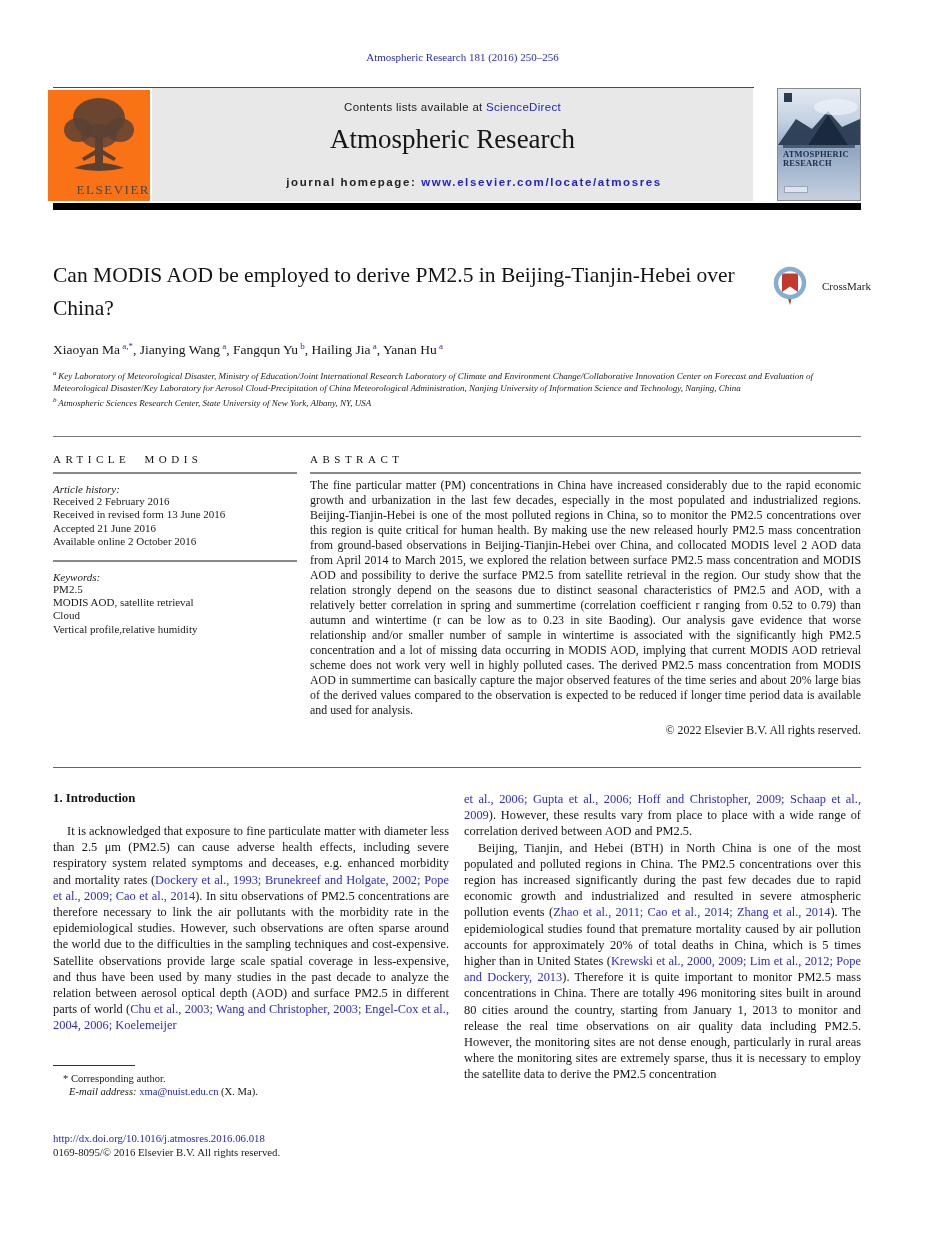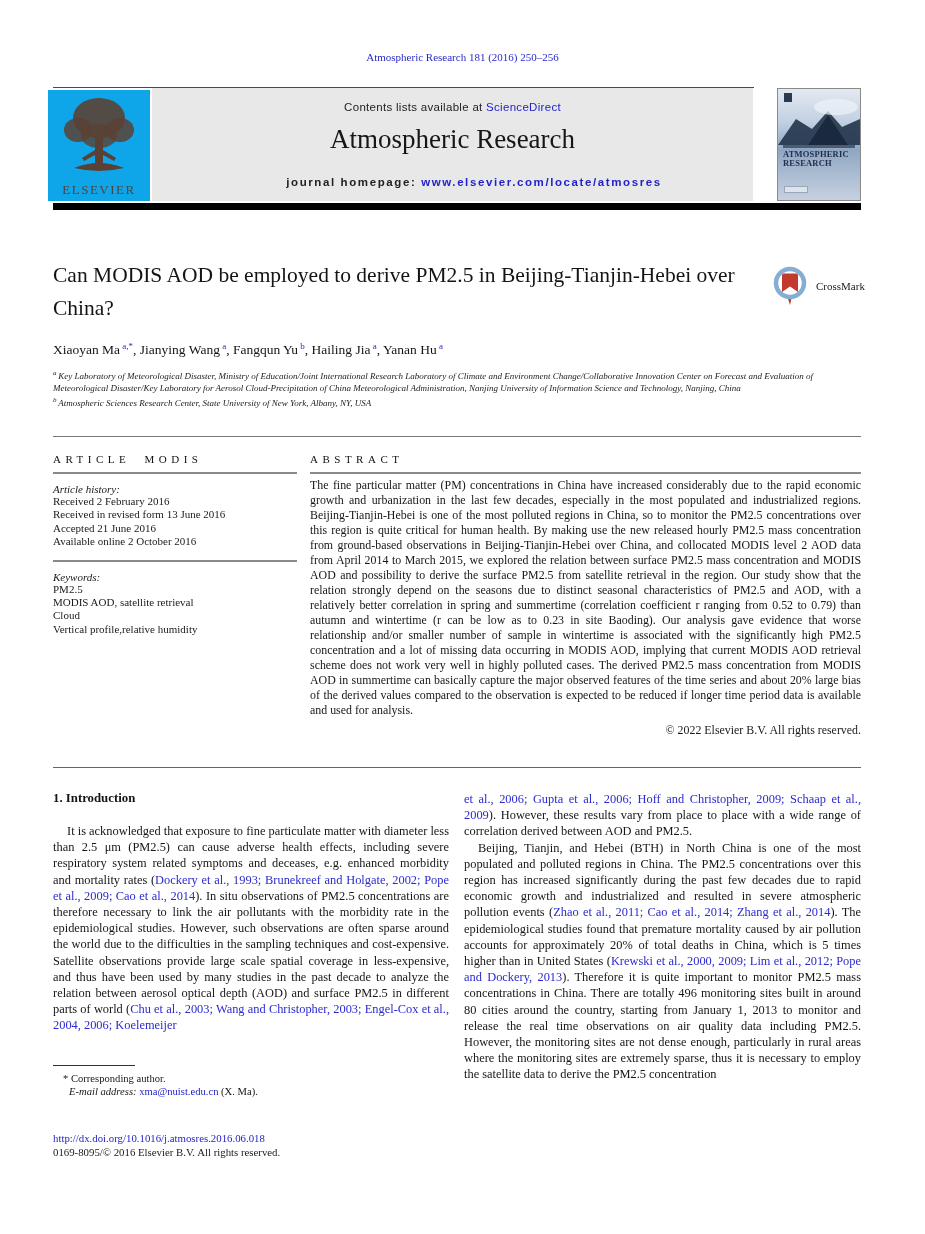--- a/index.html
+++ b/index.html
@@ -13,21 +13,21 @@
   a, .link { color:#2323c8; text-decoration:none; cursor:pointer; }
   .cite { color:#2a2ad0; }
 
   
   .citation-top { position:absolute; top:51px; left:0; width:100%; text-align:center;
     font-size:11px; color:#2a2ac8; }
 
   
   .head-rule-top { position:absolute; top:87px; left:53px; width:701px; height:1px; background:#4a4a4a; }
   .elsevier-logo { position:absolute; top:90px; left:48px; width:102px; height:111px;
-    background:#0ea5e9; display:flex; flex-direction:column; align-items:center; justify-content:flex-end; }
+    background:#f97316; display:flex; flex-direction:column; align-items:flex-end; justify-content:flex-end; }
   .elsevier-logo svg { position:absolute; top:2px; left:6px; }
   .elsevier-word { position:relative; font-size:13px; letter-spacing:1.5px; color:#4d4640;
     margin-bottom:3px; }
   .banner { position:absolute; top:88px; left:152px; width:601px; height:113px; background:#e8e8e8;
     text-align:center; padding-top:13px; }
   .contents-line { font-size:11.5px; color:#222; letter-spacing:0.3px; }
   .journal-title { font-size:27px; color:#161616; margin-top:11px; }
   .homepage-line { font-size:11.5px; font-weight:bold; letter-spacing:1.6px; color:#222; margin-top:21px;padding-left:43px; }
   .cover { position:absolute; top:88px; left:777px; width:84px; height:113px; border:1px solid #8a8a8a;
     background:linear-gradient(180deg,#e3e9f1 0%,#c2d0e2 30%,#8fa6c2 55%,#aebfd4 80%,#c5d1e0 100%);
@@ -35,21 +35,21 @@
   .cover svg { position:absolute; top:0; left:0; }
   .cover-strip { position:absolute; top:56px; left:5px; width:72px; height:3px; background:#3f4e63; opacity:.85; }
   .cover-title { position:absolute; top:61px; left:5px; font-size:8.5px; line-height:9px; font-weight:bold;
     color:#23304d; letter-spacing:0.2px; }
   .cover-pub { position:absolute; bottom:7px; left:6px; width:24px; height:7px; background:#dde4ee; border:1px solid #9aa7ba; }
   .thick-rule { position:absolute; top:203px; left:53px; width:808px; height:7px; background:#000; }
 
   
   .article-title { position:absolute; top:259px; left:53px; width:690px; font-size:21.5px;
     line-height:33px; color:#141414; font-weight:normal; }
-  .crossmark { position:absolute; top:266px; left:772px; width:115px; display:flex; align-items:center; gap:8px; }
+  .crossmark { position:absolute; top:266px; left:772px; width:115px; display:flex; align-items:center; gap:14px; }
   .crossmark-label { font-size:11px; color:#222; }
 
   .authors { position:absolute; top:340px; left:53px; width:760px; font-size:13.5px; color:#141414; }
   .authors sup.blue-sup { color:#2a2ad0; font-size:9px; }
 
   .affils { position:absolute; top:368px; left:53px; width:808px; font-size:9px; line-height:11.9px;
     font-style:italic; color:#222; }
   .affils sup { font-size:7px; }
   .affil-rule { position:absolute; top:436px; left:53px; width:808px; height:1px; background:#777; }
 

